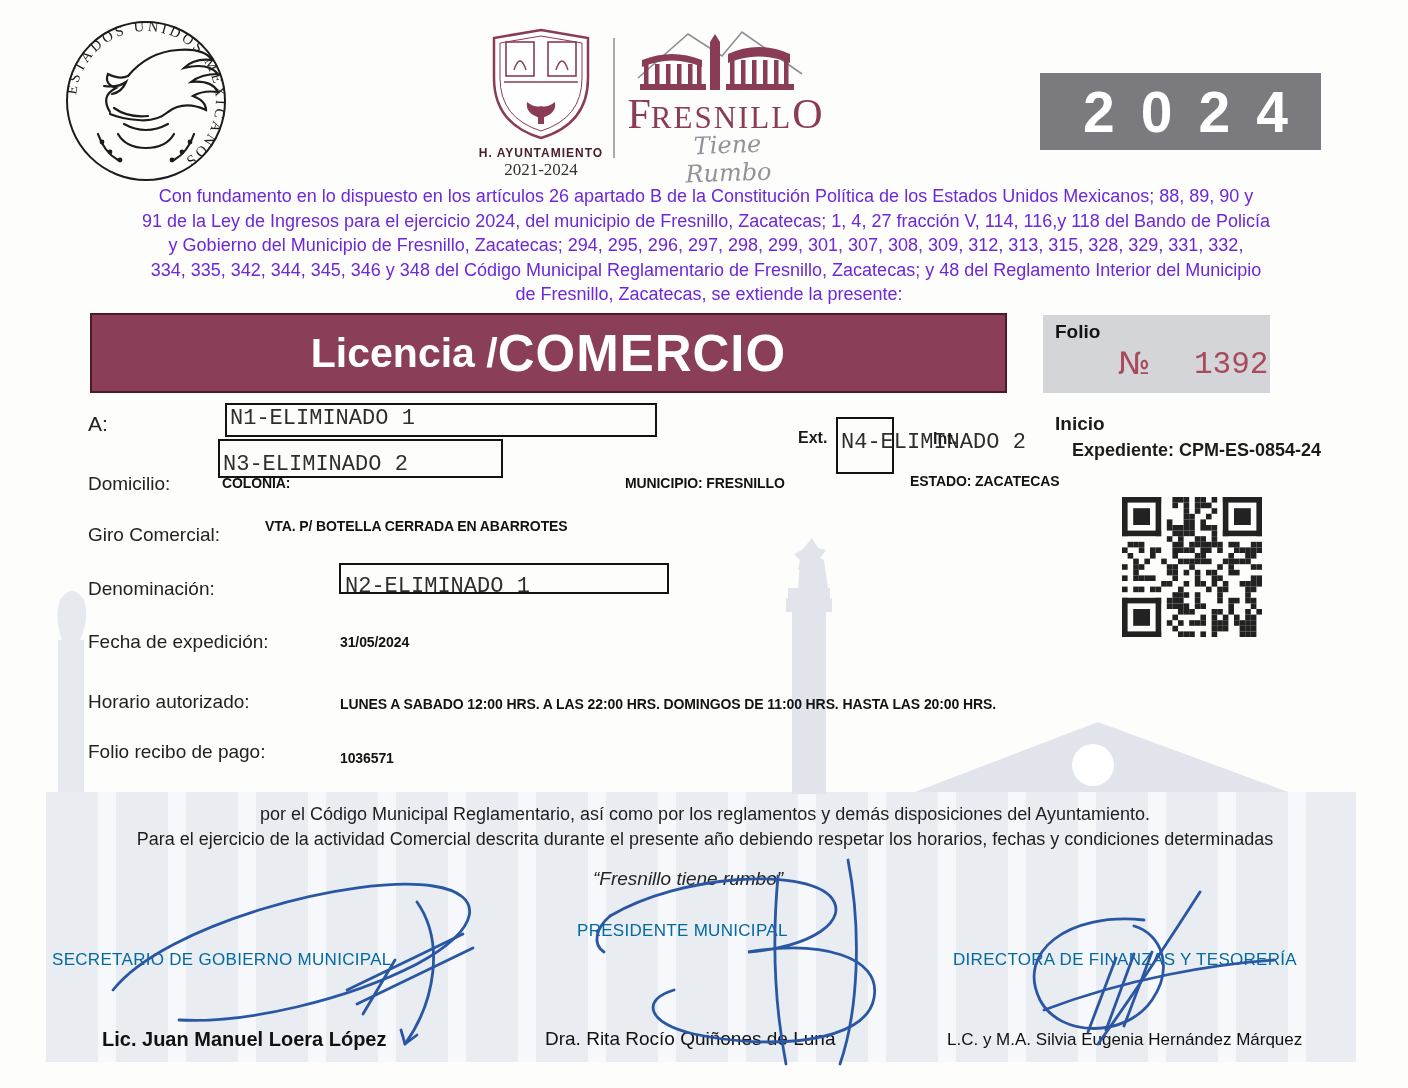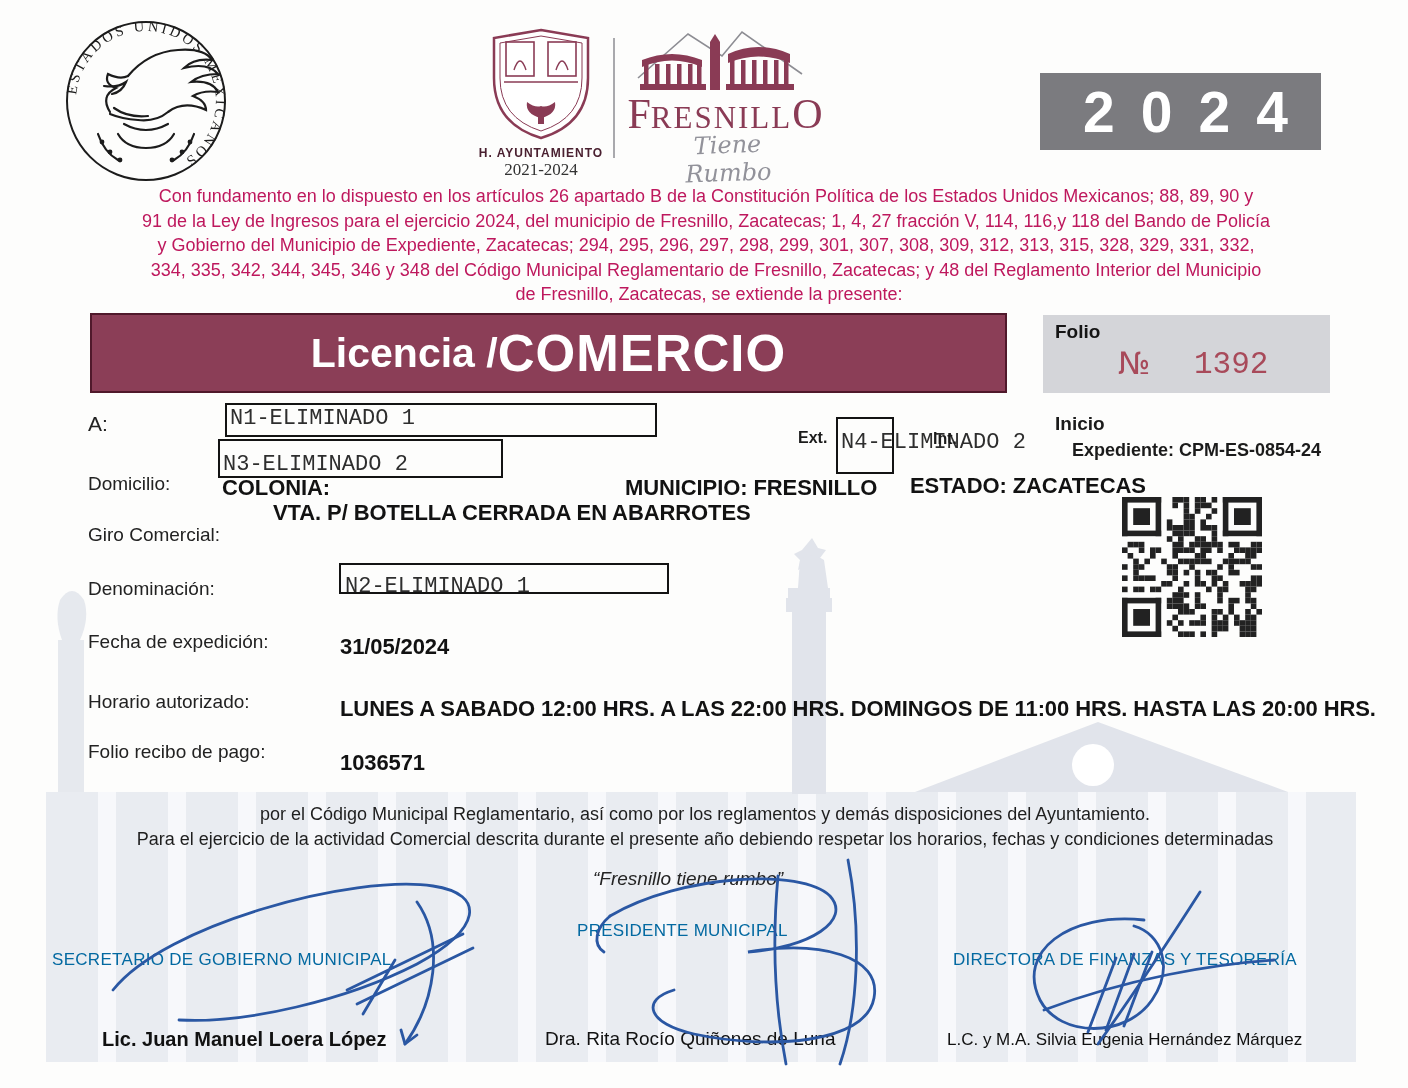--- a/index.html
+++ b/index.html
@@ -26,40 +26,40 @@
                 font-family:"Liberation Serif",serif; white-space:nowrap; }
   .flogo-text .big { font-size:42px; }
   .flogo-text .mid { font-size:31px; letter-spacing:2px; }
   .flogo-tag { left:648px; top:131px; width:160px; text-align:center; color:#92929a;
                font-family:"DejaVu Serif",serif; font-style:italic; font-size:24px; transform:rotate(-2deg); }
   .badge2024 { left:1040px; top:73px; width:281px; height:77px; background:#7b7b7f;
                color:#fff; font-size:57px; font-weight:bold; letter-spacing:26px;
                display:flex; align-items:center; justify-content:center; padding-left:36px; }
 
   
-  .legal { left:78px; top:184px; width:1256px; font-size:18px; line-height:24.6px; color:#be185d; }
+  .legal { left:78px; top:184px; width:1256px; font-size:18px; line-height:24.6px; color:#6d28d9; }
   .legal div { text-align:center; white-space:nowrap; }
   .legal div.last { text-align:center; padding-left:6px; white-space:normal; }
 
   
   .banner { left:90px; top:313px; width:917px; height:80px; background:#8b3e57;
             border:2px solid #50192b; display:flex; align-items:center; justify-content:center;
             color:#fff; white-space:nowrap; }
   .banner .lic { font-size:41px; font-weight:bold; }
   .banner .com { font-size:51px; font-weight:bold; letter-spacing:1px; }
-  .folio-box { left:1043px; top:315px; width:287px; height:78px; background:#d4d5d9; }
+  .folio-box { left:1043px; top:315px; width:227px; height:78px; background:#d4d5d9; }
   .folio-label { position:absolute; left:12px; top:6px; font-size:19px; font-weight:bold; color:#151515; }
   .folio-no { position:absolute; left:75px; top:30px; font-size:31px; color:#a84a5a;
               font-family:"DejaVu Sans",sans-serif; }
   .folio-num { position:absolute; left:151px; top:32px; font-size:31px; color:#a84a5a;
                font-family:"Liberation Mono",monospace; }
 
   
   .lbl { font-size:19px; color:#222; }
-  .bold-val { font-weight:bold; font-size:22px; color:#121212; letter-spacing:-0.1px; white-space:nowrap; }
+  .bold-val { font-weight:bold; font-size:14px; color:#121212; letter-spacing:-0.1px; white-space:nowrap; }
   .mono { font-family:"Liberation Mono",monospace; font-size:22px; color:#2e2e2e; white-space:nowrap; }
   .rbox { border:2px solid #131313; }
 
   
   .qr { left:1122px; top:497px; width:140px; height:140px; }
 
   
   .footer-par { left:60px; top:802px; width:1290px; font-size:18px; line-height:25px;
                 color:#1e1e1e; z-index:2; }
   .footer-par div { text-align:center; }
@@ -157,21 +157,21 @@
     </g>
   </svg>
   <div class="abs flogo-text z2"><span class="big">F</span><span class="mid">RESNILL</span><span class="big">O</span></div>
   <div class="abs flogo-tag z2">Tiene Rumbo</div>
 
   <div class="abs badge2024 z2">2024</div>
 
   <div class="abs legal z2">
     <div>Con fundamento en lo dispuesto en los artículos 26 apartado B de la Constitución Política de los Estados Unidos Mexicanos; 88, 89, 90 y</div>
     <div>91 de la Ley de Ingresos para el ejercicio 2024, del municipio de Fresnillo, Zacatecas; 1, 4, 27 fracción V, 114, 116,y 118 del Bando de Policía</div>
-    <div>y Gobierno del Municipio de Expediente, Zacatecas; 294, 295, 296, 297, 298, 299, 301, 307, 308, 309, 312, 313, 315, 328, 329, 331, 332,</div>
+    <div>y Gobierno del Municipio de Fresnillo, Zacatecas; 294, 295, 296, 297, 298, 299, 301, 307, 308, 309, 312, 313, 315, 328, 329, 331, 332,</div>
     <div>334, 335, 342, 344, 345, 346 y 348 del Código Municipal Reglamentario de Fresnillo, Zacatecas; y 48 del Reglamento Interior del Municipio</div>
     <div class="last">de Fresnillo, Zacatecas, se extiende la presente:</div>
   </div>
 
   <div class="abs banner z2">
     <span class="lic">Licencia /</span>
       <span class="com">COMERCIO</span>
   </div>
 
   <div class="abs folio-box z2">
@@ -193,21 +193,21 @@
 
   <div class="abs z2" style="left:1055px; top:413px; font-size:19px; font-weight:bold;">Inicio</div>
   <div class="abs z2" style="left:1072px; top:440px; font-size:18px; font-weight:bold;">Expediente: CPM-ES-0854-24</div>
 
   <div class="abs lbl z2" style="left:88px; top:473px;">Domicilio:</div>
   <div class="abs bold-val z2" style="left:222px; top:475px;">COLONIA:</div>
   <div class="abs bold-val z2" style="left:625px; top:475px;">MUNICIPIO: FRESNILLO</div>
   <div class="abs bold-val z2" style="left:910px; top:473px;">ESTADO: ZACATECAS</div>
 
   <div class="abs lbl z2" style="left:88px; top:524px;">Giro Comercial:</div>
-  <div class="abs bold-val z2" style="left:265px; top:500px;margin-left:8px;">VTA. P/ BOTELLA CERRADA EN ABARROTES</div>
+  <div class="abs bold-val z2" style="left:265px; top:518px;">VTA. P/ BOTELLA CERRADA EN ABARROTES</div>
 
   <div class="abs lbl z2" style="left:88px; top:578px;">Denominación:</div>
   <div class="abs rbox z2" style="left:339px; top:563px; width:330px; height:31px;"></div>
   <div class="abs mono z2" style="left:345px; top:574px;">N2-ELIMINADO 1</div>
 
   <svg id="qr-svg" class="abs qr z2" viewBox="0 0 140 140">
       <rect x="50.4" y="0" width="5.6" height="5.6" fill="#222"></rect>
       <rect x="56" y="0" width="5.6" height="5.6" fill="#222"></rect>
       <rect x="61.599999999999994" y="0" width="5.6" height="5.6" fill="#222"></rect>
       <rect x="72.8" y="0" width="5.6" height="5.6" fill="#222"></rect>

